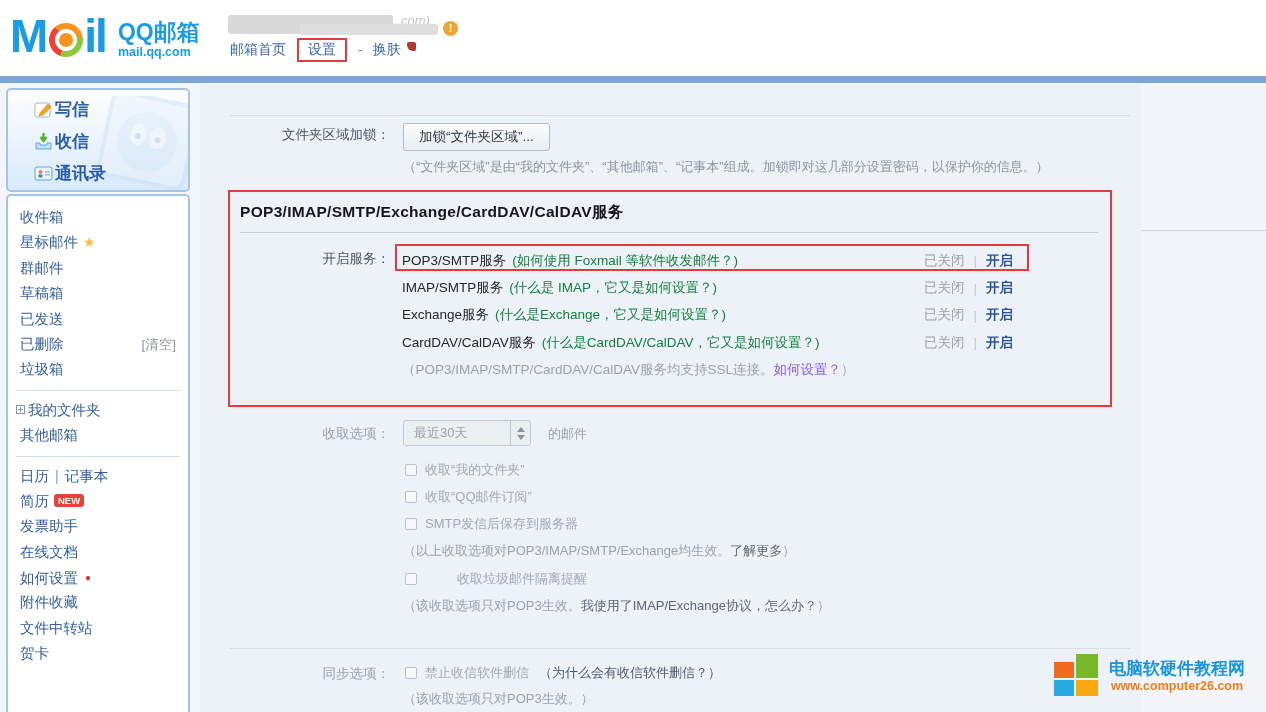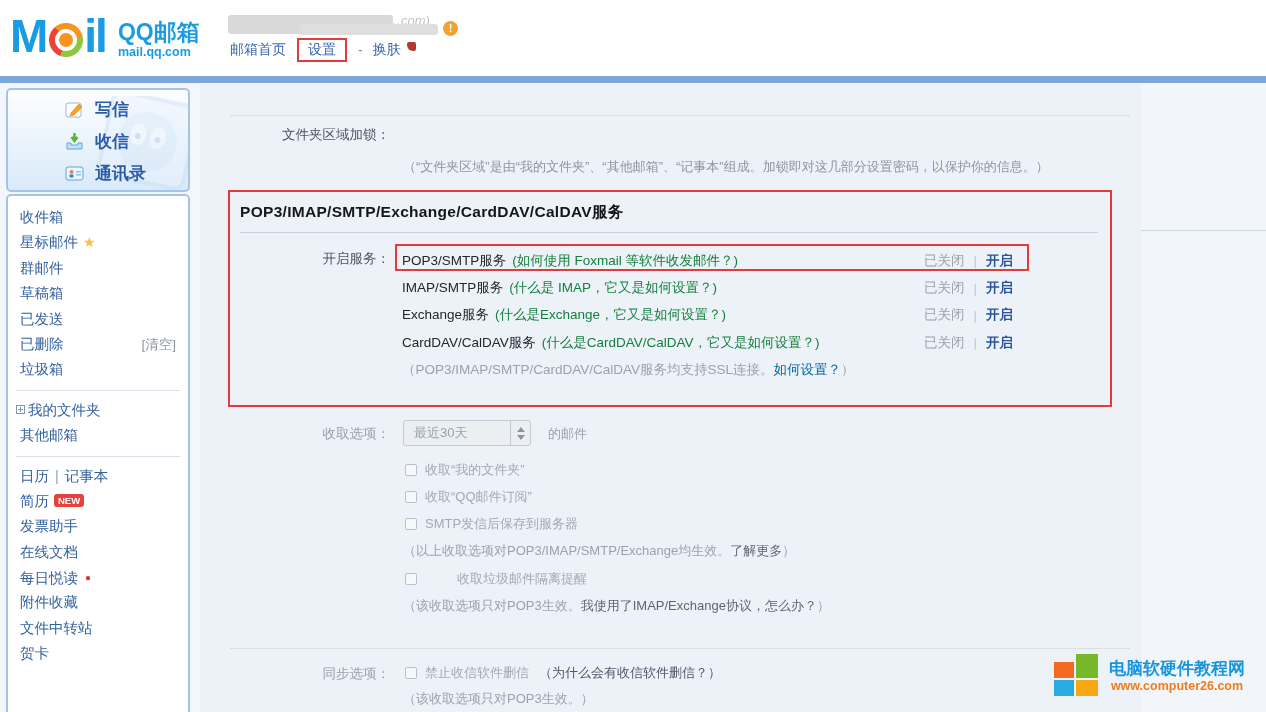--- a/index.html
+++ b/index.html
@@ -31,21 +31,21 @@
   .nav-settings-box { border:2px solid #e23b3b; padding:1px 9px; margin:0 1px; }
   .nav-dash { color:#8a919a; }
   .skin-icon { width:9px; height:9px; background:#b03a30; border-radius:2px 2px 2px 6px; margin-left:-4px; margin-top:-8px; }
   .header-strip { position:absolute; left:0; top:76px; width:1266px; height:7px; background:#7ca6da; }
 
   
   .side-actions { position:absolute; left:6px; top:88px; width:184px; height:104px;
     border:2px solid #a6c4e7; border-radius:5px; background:linear-gradient(180deg,#fdfeff,#d9eafa);
     overflow:hidden; padding-top:3px; }
   .penguin-wm { position:absolute; right:-18px; top:6px; opacity:.5; pointer-events:none; }
-  .action-item { position:relative; height:32px; display:flex; align-items:center; padding-left:26px; gap:11px; cursor:pointer;margin-left:31px; }
+  .action-item { position:relative; height:32px; display:flex; align-items:center; padding-left:26px; gap:2px; cursor:pointer; }
   .action-item .label { font-size:17px; font-weight:bold; color:#2a5ca8; }
   .action-icon { width:19px; height:19px; display:inline-flex; }
 
   .side-panel { position:absolute; left:6px; top:194px; width:184px; height:540px;
     border:2px solid #a6c4e7; border-radius:5px; background:#ffffff; padding-top:9px; }
   .side-list { list-style:none; }
   .side-list li { position:relative; height:25.4px; line-height:25.4px; padding-left:12px;
     font-size:14.5px; color:#33619e; cursor:pointer; white-space:nowrap; }
   .side-list li .star-icon { color:#f7c04a; font-size:14px; margin-left:5px; }
   .side-list li .empty-link { position:absolute; right:12px; color:#8d97a3; font-size:13.5px; }
@@ -84,21 +84,21 @@
 
   .svc-rows { position:absolute; left:202px; top:163px; width:615px; }
   .svc-row { height:27.4px; display:flex; align-items:center; font-size:13.5px; }
   .svc-name { color:#23272d; }
   .svc-hint { color:#15803d; margin-left:6px; cursor:pointer; }
   .svc-status { margin-left:auto; display:flex; align-items:center; gap:9px; padding-right:4px; }
   .svc-closed { color:#9aa2ac; }
   .svc-sep { color:#c3c9d1; }
   .svc-open { color:#28549b; font-weight:bold; cursor:pointer; }
   .ssl-note { color:#9aa3ad; }
-  .ssl-note .link { color:#0369a1; cursor:pointer;text-align:center; }
+  .ssl-note .link { color:#8b5cf6; cursor:pointer;text-align:center; }
 
   .fetch-select { position:absolute; left:203px; top:336px; width:128px; height:26px; background:#ebeff2;
     border:1px solid #c3cad2; border-radius:3px; display:flex; align-items:center; }
   .fetch-select .val { flex:1; padding-left:10px; font-size:13px; color:#98a1ac; }
   .spinner { width:20px; align-self:stretch; border-left:1px solid #c3cad2; display:flex; flex-direction:column;
     align-items:center; justify-content:center; gap:3px; }
   .tri-up { width:0; height:0; border-left:4px solid transparent; border-right:4px solid transparent; border-bottom:5px solid #8a94a0; }
   .tri-down { width:0; height:0; border-left:4px solid transparent; border-right:4px solid transparent; border-top:5px solid #8a94a0; }
   .after-select { position:absolute; left:348px; top:341px; font-size:13px; color:#9aa3ad; }
 
@@ -205,34 +205,35 @@
     <li><span>其他邮箱</span></li>
 
     <div class="side-div"></div>
 
     <li>
       <a>日历</a><span class="cal-sep">|</span><a>记事本</a>
     </li>
     <li><span>简历</span><span class="new-badge">NEW</span></li>
     <li><span>发票助手</span></li>
     <li><span>在线文档</span></li>
-    <li><span>每日悦读</span><span class="red-dot">●</span></li>
+    <li><span>如何设置</span><span class="red-dot">●</span></li>
     <li><span>附件收藏</span></li>
     <li><span>文件中转站</span></li>
     <li><span>贺卡</span></li>
   </ul>
 </div>
 
 <div class="right-gutter"></div>
 <div class="gutter-line"></div>
 
 <div class="main">
   <div class="divider1"></div>
 
   <div class="col-label" style="top:42px;">文件夹区域加锁：</div>
+  <button class="lock-btn">加锁“文件夹区域”...</button>
   <div class="lock-note">（“文件夹区域”是由“我的文件夹”、“其他邮箱”、“记事本”组成。加锁即对这几部分设置密码，以保护你的信息。）</div>
 
   <div class="red-outer"></div>
   <div class="red-row"></div>
 
   <div class="svc-title">POP3/IMAP/SMTP/Exchange/CardDAV/CalDAV服务</div>
   <div class="svc-title-line"></div>
   <div class="col-label" style="top:166px;">开启服务：</div>
 
   <div class="svc-rows">

